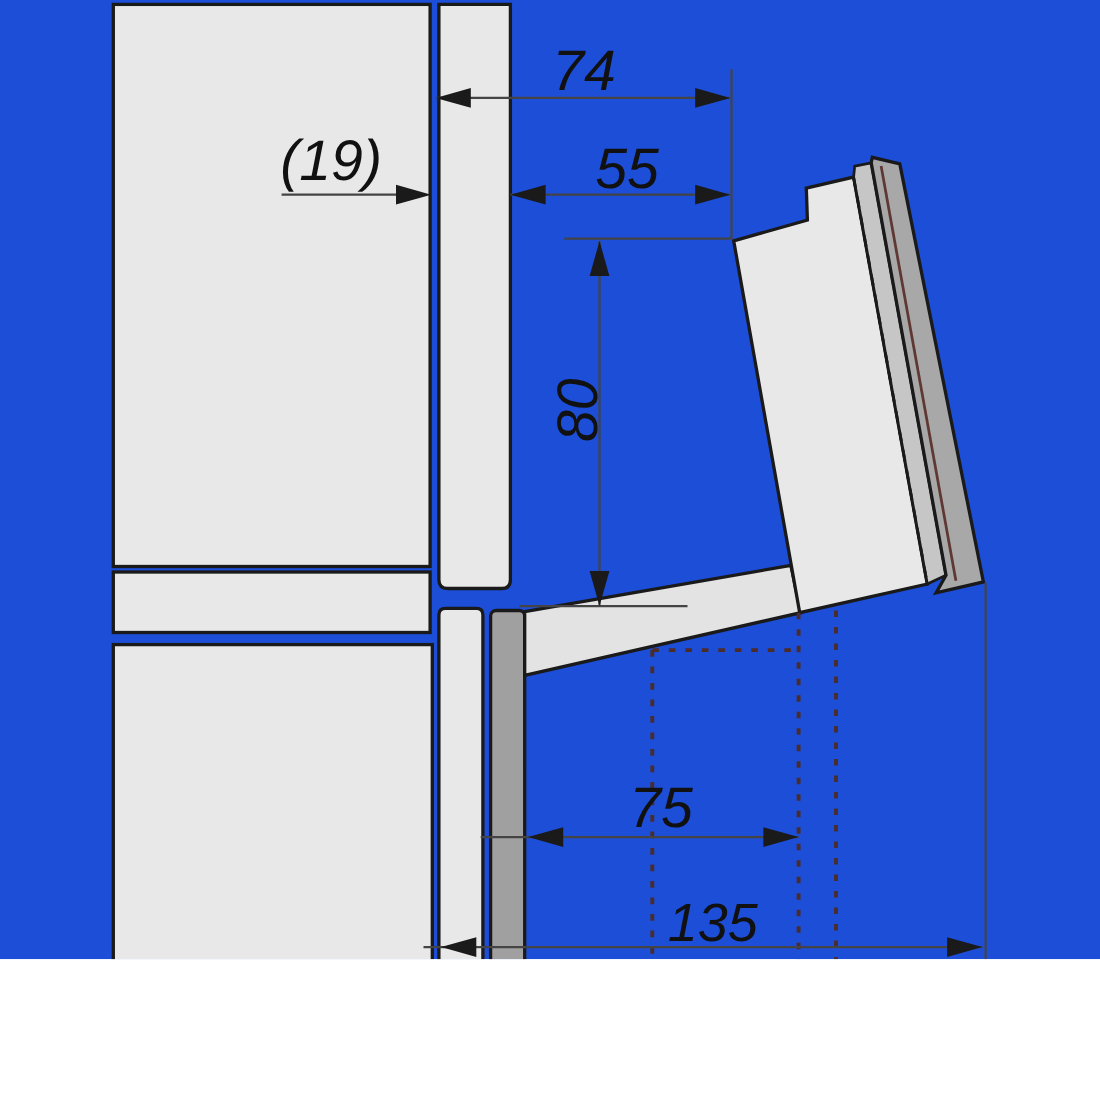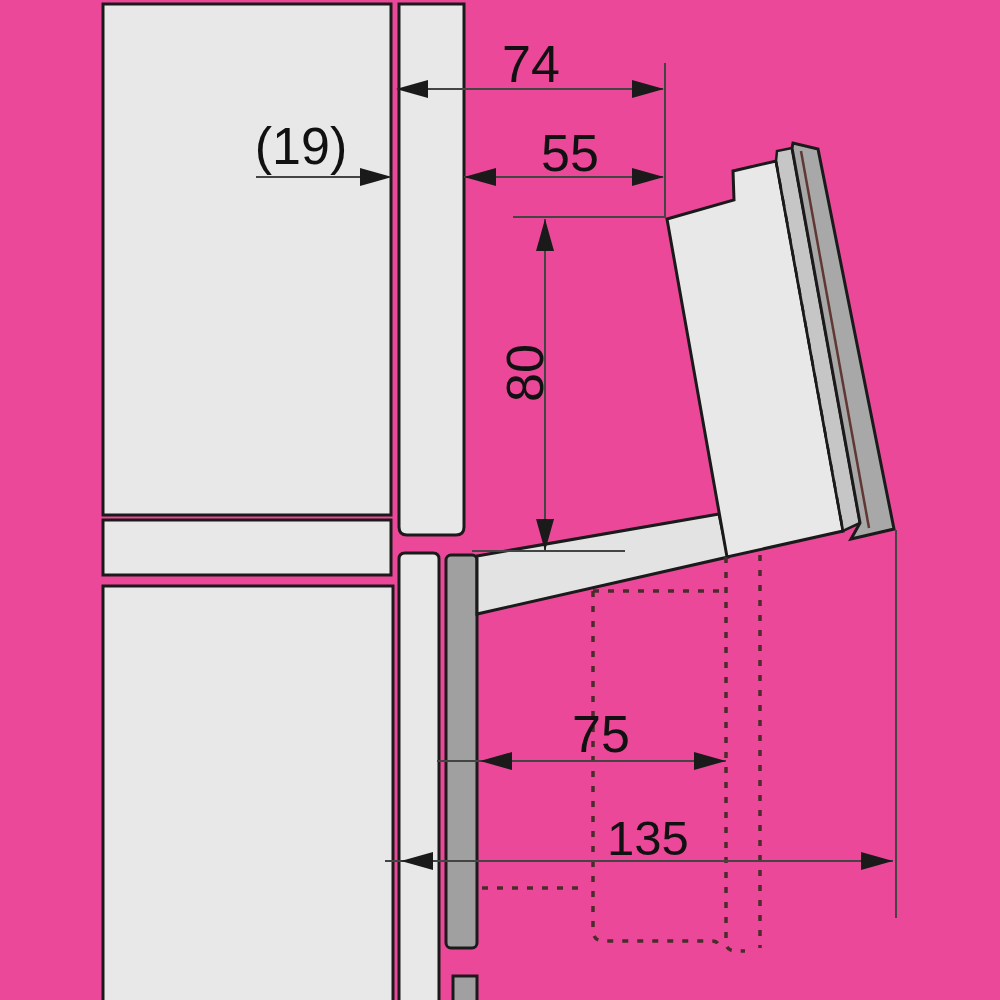--- a/index.html
+++ b/index.html
@@ -1,17 +1,17 @@
 <!DOCTYPE html>
 <html><head>
 <meta charset="utf-8">
 <style>
   html,body{margin:0;padding:0;background:#ffffff;}
-  #stage{position:relative;width:1000px;height:1000px;background:#ec4899;overflow:hidden;
-         font-family:"Liberation Sans", sans-serif;}
+  #stage{position:relative;width:1000px;height:872px;background:#1d4ed8;overflow:hidden;
+         font-family:"Liberation Sans", sans-serif;font-style:italic;}
   svg{display:block;}
   text{font-family:"Liberation Sans", sans-serif;fill:#111111;}
   .dim-label{font-size:52px;}
   .dim-label-sm{font-size:49px;}
 </style>
 </head>
 <body>
 
 <div id="stage">
 <svg width="1000" height="1000" viewBox="0 0 1000 1000">

